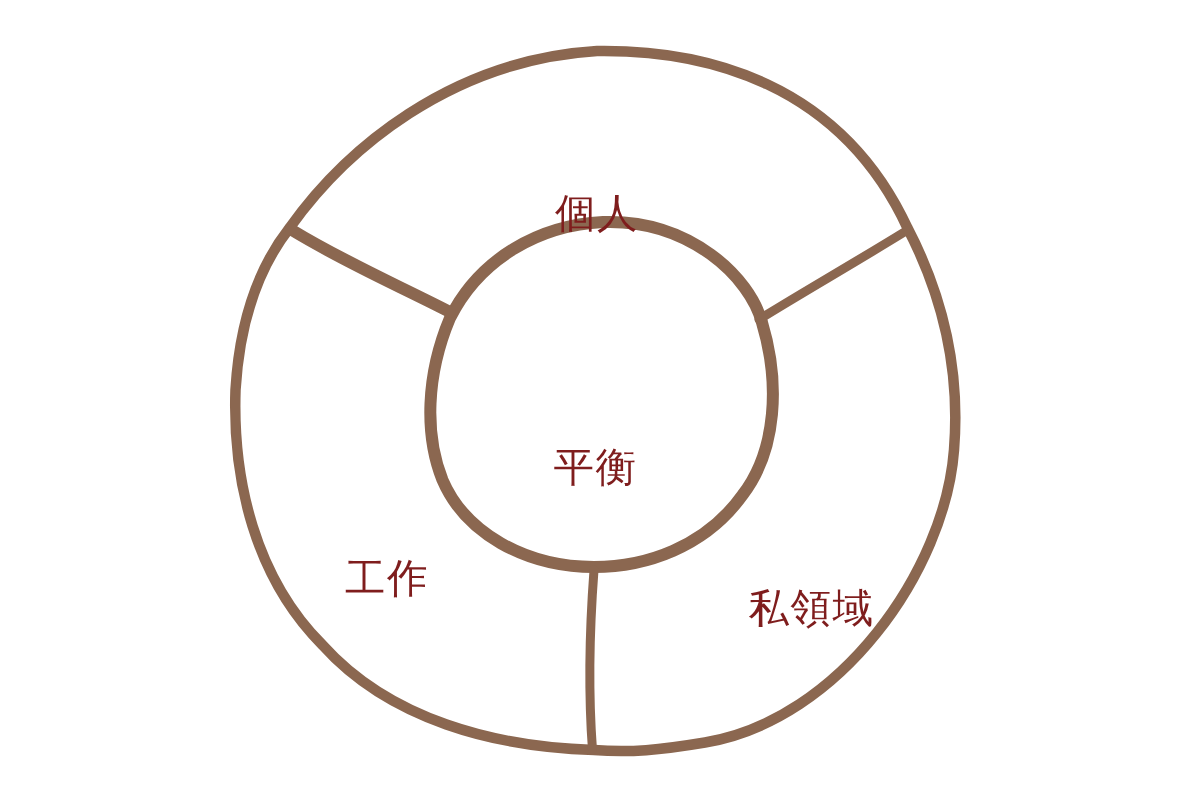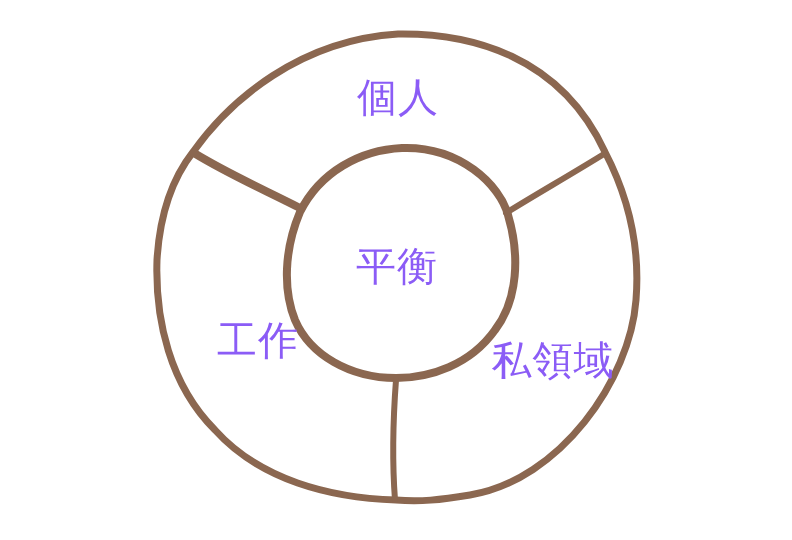--- a/index.html
+++ b/index.html
@@ -1,20 +1,20 @@
 <!DOCTYPE html>
 <html><head>
   <meta charset="utf-8">
   <style>
     html, body { margin: 0; padding: 0; background: #ffffff; }
     body { width: 792px; height: 540px; position: relative; overflow: hidden;
            font-family: "DejaVu Sans", sans-serif; }
     #diagram { position: absolute; left: 0; top: 0; width: 792px; height: 540px; }
-    .label { position: absolute; font-size: 40px; color: #8b5cf6; letter-spacing: 1px;
-             white-space: nowrap; line-height: 1; transform: translate(-50%, -50%); }
+    .label { position: absolute; font-size: 27px; color: #7f1d1d; letter-spacing: 1px;
+             white-space: nowrap; line-height: 1; transform: translate(-50%, -50%); margin-top: 46px; }
   </style>
 </head>
 <body>
 
 <svg id="diagram" viewBox="0 0 792 540" xmlns="http://www.w3.org/2000/svg">
   <g fill="none" stroke="#8B6750" stroke-linecap="round" stroke-linejoin="round">
 
     <path stroke-width="7" d="M 398 34
          C 470 33, 560 55, 605 152
          C 630 200, 640 250, 636 300
@@ -35,13 +35,13 @@
 
     <path stroke-width="8" d="M 194 153 C 230 175, 265 190, 300 208"></path>
     <path stroke-width="6" d="M 604 154 C 570 175, 535 195, 506 213"></path>
     <path stroke-width="6" d="M 396 380 C 393 420, 392 460, 395 500"></path>
   </g>
 </svg>
 
 <div class="label" style="left:398px; top:97px;">個人</div>
 <div class="label" style="left:397px; top:266px;text-align:center;">平衡</div>
 <div class="label" style="left:258px; top:340px;">工作</div>
-<div class="label" style="left:553px; top:360px;">私領域</div>
+<div class="label" style="left:541px; top:360px;">私領域</div>
 
 </body></html>

